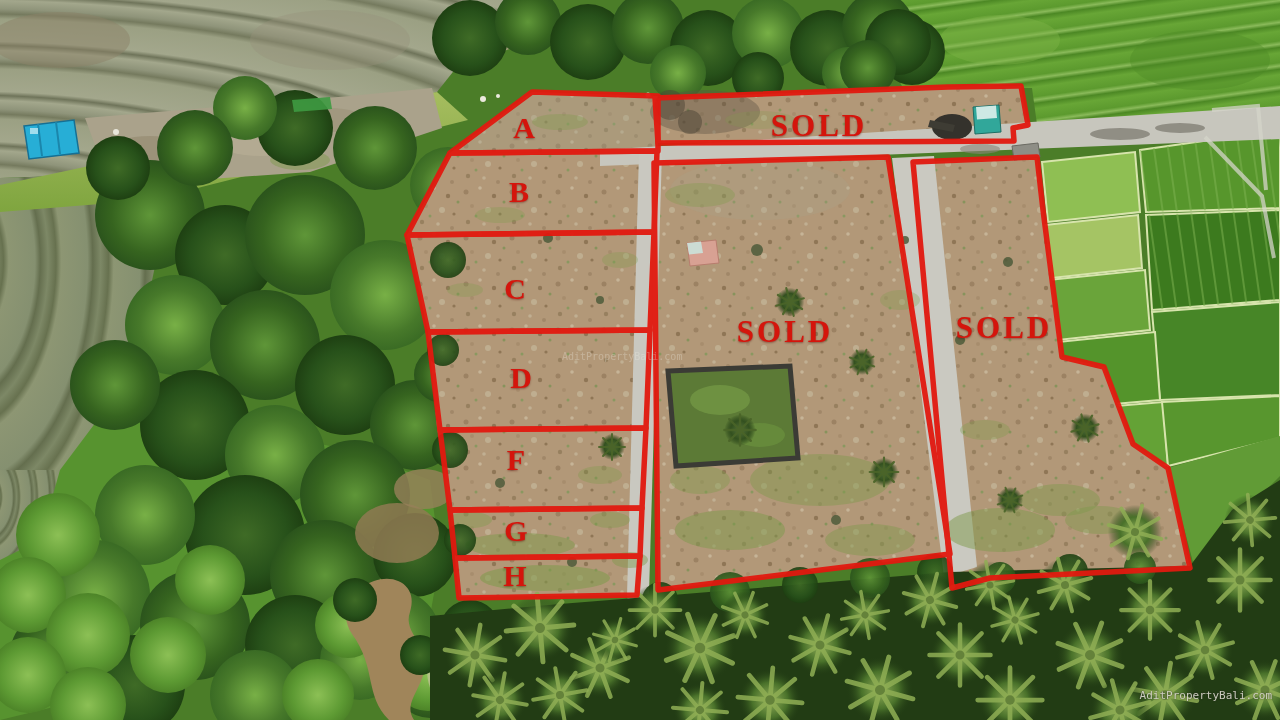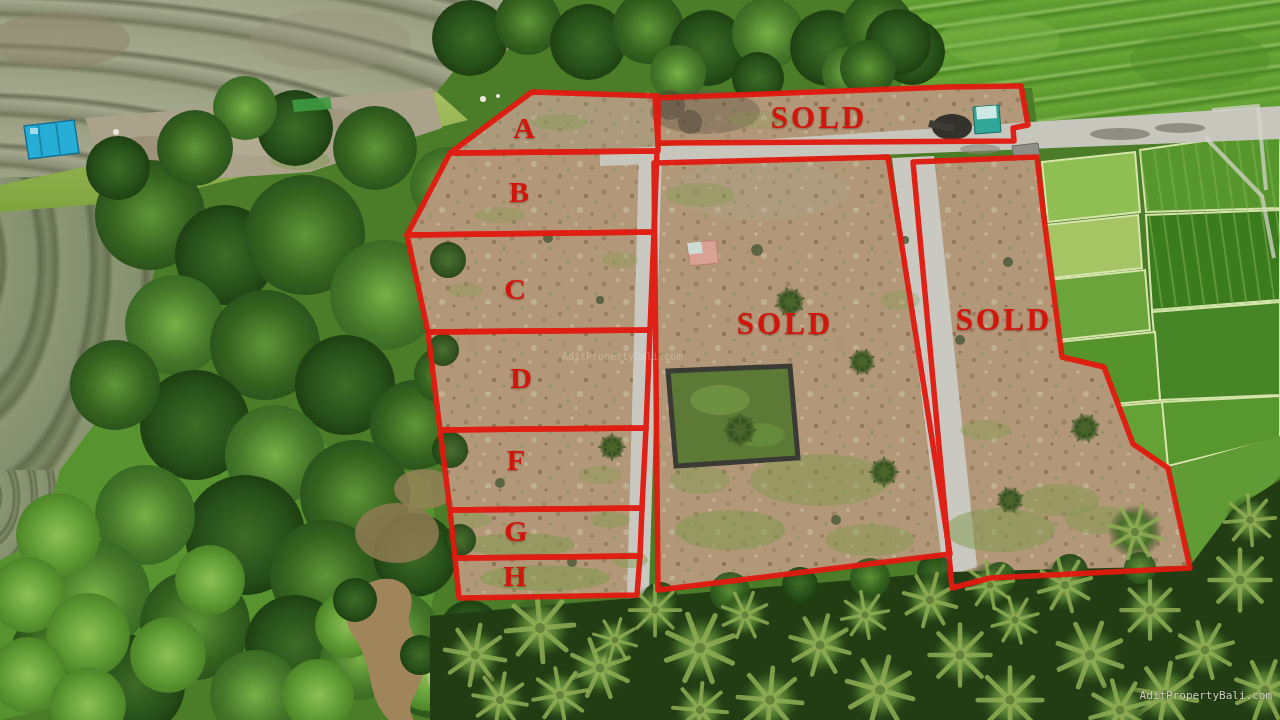--- a/index.html
+++ b/index.html
@@ -6,21 +6,21 @@
   .stage{position:relative;width:1280px;height:720px;overflow:hidden;
          font-family:"Liberation Sans",sans-serif;}
   .stage > svg{position:absolute;left:0;top:0;}
   .plot-label,.sold-label{
     position:absolute;transform:translate(-50%,-50%);
     font-family:"Liberation Serif","DejaVu Serif",serif;
     font-weight:700;color:#d4150c;line-height:1;pointer-events:none;
     text-shadow:0 1px 2px rgba(90,0,0,.45);
   }
   .plot-label{font-size:30px;}
-  .sold-label{font-size:31px;letter-spacing:3px;}
+  .sold-label{font-size:31px;letter-spacing:3px;margin-top:8px;}
   .pl-a{left:524px;top:128px}.pl-b{left:519px;top:192px}.pl-c{left:515px;top:289px}
   .pl-d{left:521px;top:378px}.pl-f{left:516px;top:460px}.pl-g{left:516px;top:531px}
   .pl-h{left:515px;top:576px}
   .sl-top{left:819px;top:117px}.sl-mid{left:785px;top:323px}.sl-right{left:1004px;top:319px}
   .wm-corner{position:absolute;right:8px;top:689px;
     font-family:"DejaVu Sans Mono","Liberation Mono",monospace;font-size:11px;
     color:#d8d6cc;opacity:.92;text-shadow:0 0 2px rgba(40,40,30,.9);pointer-events:none;}
   .wm-faint{position:absolute;left:562px;top:351px;
     font-family:"DejaVu Sans Mono","Liberation Mono",monospace;font-size:10px;
     color:#f0efe6;opacity:.3;pointer-events:none;}

